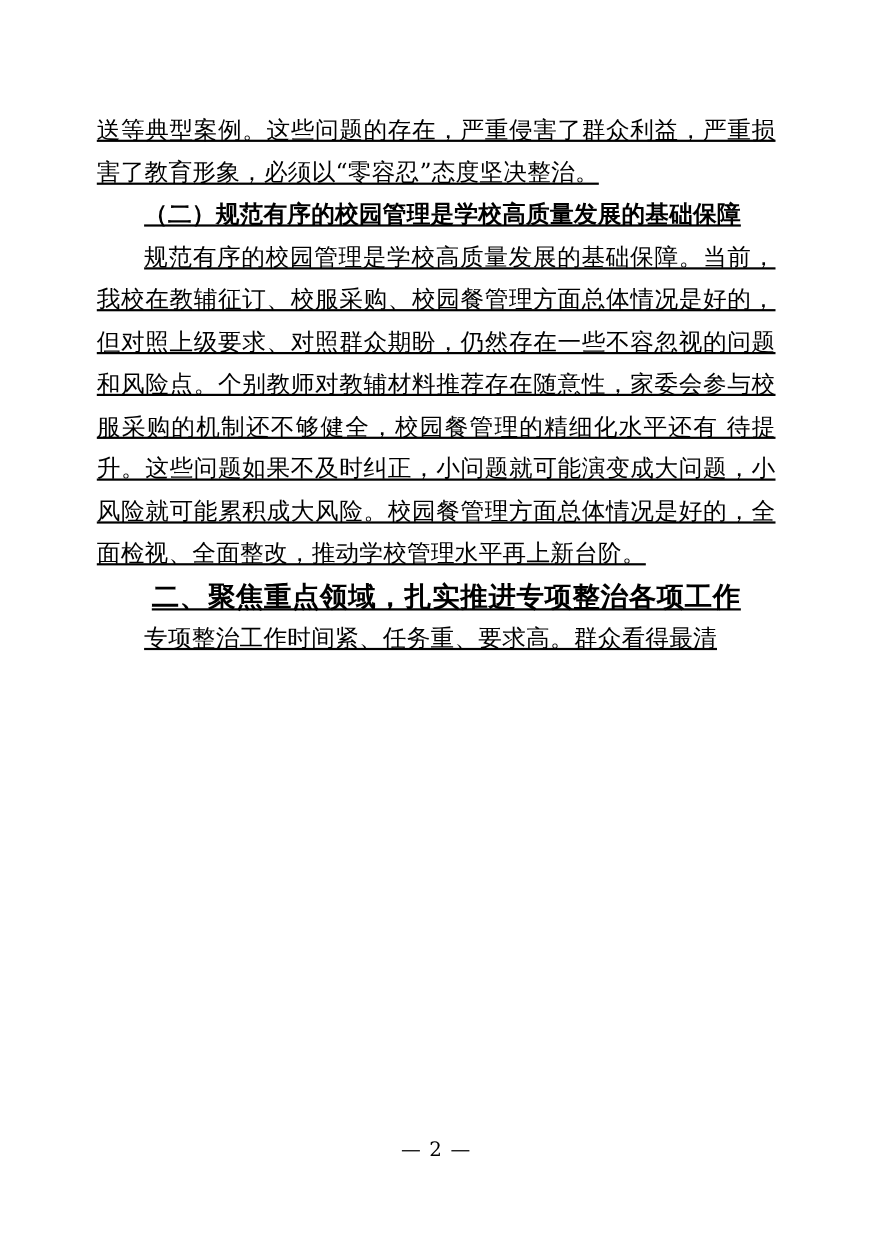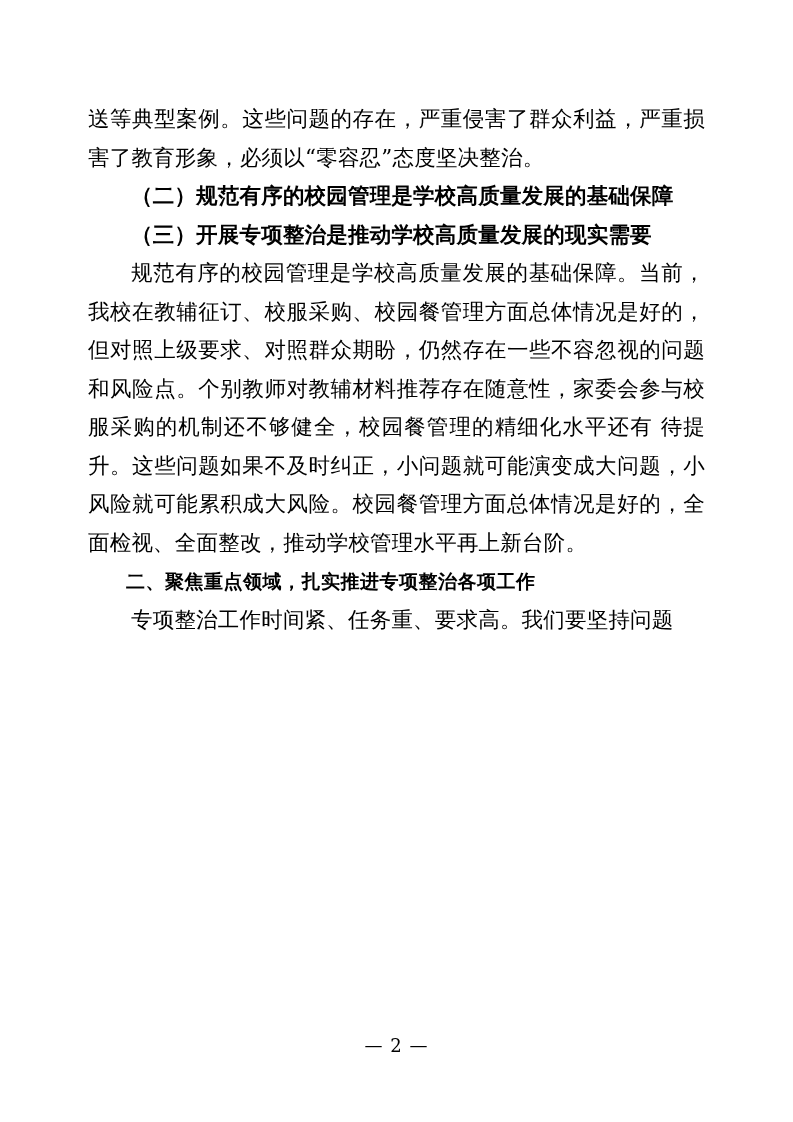--- a/index.html
+++ b/index.html
@@ -16,20 +16,21 @@
     overflow: hidden;
   }
   .page {
     position: absolute;
     left: 0;
     top: 0;
     width: 793px;
     height: 1122px;
     box-sizing: border-box;
     padding: 100px 88px 0 88px;
+    text-decoration: underline;
   }
   .doc-body {
     width: 617px;
   }
   p {
     margin: 0;
     font-size: 21.5px;
     line-height: 38.5px;
     text-align: justify;
     text-justify: inter-ideograph;
@@ -42,40 +43,39 @@
     text-indent: 0;
   }
   p.heading-sub {
     text-indent: 2em;
     font-weight: bold;
   }
   p.heading-main {
     text-indent: 2em;
     font-weight: bold;
     font-family: "DejaVu Sans", "Liberation Sans", sans-serif;
-    font-size: 19px;
+    font-size: 25px;
     letter-spacing: 0.5px;
   }
   .page-number {
     position: absolute;
     left: 0;
     top: 1035px;
     width: 793px;
     text-align: center;
     font-size: 18px;
     font-family: "DejaVu Serif", "Liberation Serif", serif;
     letter-spacing: 1px;
   }
 </style>
 </head>
 <body>
 
 <div class="page">
   <div class="doc-body">
     <p class="cont">送等典型案例。这些问题的存在，严重侵害了群众利益，严重损害了教育形象，必须以“零容忍”态度坚决整治。</p>
     <p class="heading-sub">（二）规范有序的校园管理是学校高质量发展的基础保障</p>
-    <p class="heading-sub">（三）开展专项整治是推动学校高质量发展的现实需要</p>
     <p class="para">规范有序的校园管理是学校高质量发展的基础保障。当前，我校在教辅征订、校服采购、校园餐管理方面总体情况是好的， 但对照上级要求、对照群众期盼，仍然存在一些不容忽视的问题和风险点。个别教师对教辅材料推荐存在随意性，家委会参与校服采购的机制还不够健全，校园餐管理的精细化水平还有 待提升。这些问题如果不及时纠正，小问题就可能演变成大问题，小风险就可能累积成大风险。校园餐管理方面总体情况是好的，全面检视、全面整改，推动学校管理水平再上新台阶。</p>
     <p class="heading-main">二、聚焦重点领域，扎实推进专项整治各项工作</p>
-    <p class="para">专项整治工作时间紧、任务重、要求高。我们要坚持问题</p>
+    <p class="para">专项整治工作时间紧、任务重、要求高。群众看得最清</p>
   </div>
   <div class="page-number">— 2 —</div>
 </div>
 
 </body></html>

